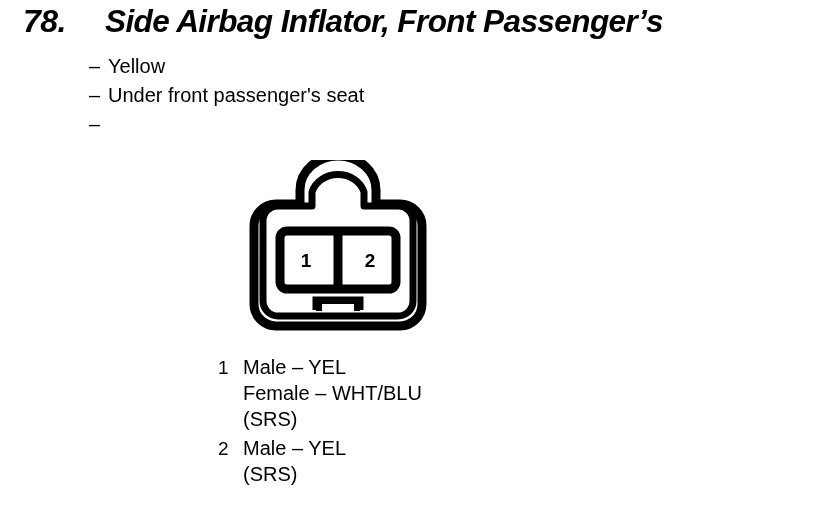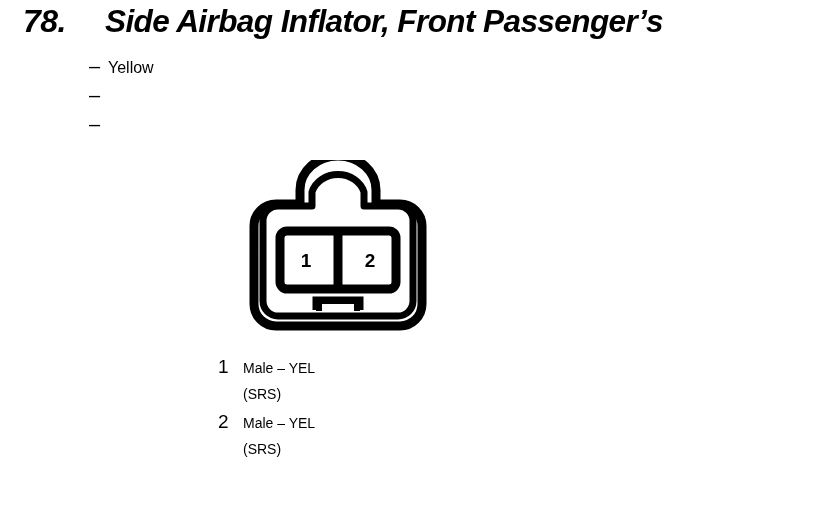--- a/index.html
+++ b/index.html
@@ -63,21 +63,21 @@
     font-size: 20px;
     line-height: 29px;
     white-space: nowrap;
   }
   .attr-dash {
     width: 19px;
     flex: 0 0 19px;
     font-size: 20px;
   }
   .attr-text {
-    font-size: 16px;
+    font-size: 20px;
   }
 
   
   .connector-figure {
     position: absolute;
     left: 240px;
     top: 160px;
     width: 196px;
     height: 178px;
   }
@@ -106,40 +106,41 @@
   .pin-num {
     width: 25px;
     flex: 0 0 25px;
     font-size: 19px;
     text-align: left;
   }
   .pin-num.blank {
     visibility: hidden;
   }
   .pin-text {
-    font-size: 14px;
+    font-size: 20px;
   }
 </style>
 </head>
 <body>
 
 <div class="header">
   <div class="entry-number">78.</div>
   <div class="entry-title">Side Airbag Inflator, Front Passenger’s</div>
 </div>
 
 <div class="attr-list">
 
   <div class="attr-row">
     <span class="attr-dash">–</span>
     <span class="attr-text">Yellow</span>
   </div>
 
   <div class="attr-row">
     <span class="attr-dash">–</span>
+    <span class="attr-text">Under front passenger's seat</span>
   </div>
 
   <div class="attr-row">
     <span class="attr-dash">–</span>
   </div>
 
 </div>
 
 <div class="connector-figure">
   <svg width="196" height="178" viewBox="0 0 196 178" xmlns="http://www.w3.org/2000/svg">
@@ -196,20 +197,24 @@
 
 <div class="pin-legend">
 
   <div class="pin-block">
     <div class="pin-line">
       <span class="pin-num">1</span>
       <span class="pin-text">Male – YEL</span>
     </div>
     <div class="pin-line">
       <span class="pin-num blank">&nbsp;</span>
+      <span class="pin-text">Female – WHT/BLU</span>
+    </div>
+    <div class="pin-line">
+      <span class="pin-num blank">&nbsp;</span>
       <span class="pin-text">(SRS)</span>
     </div>
   </div>
 
   <div class="pin-block">
     <div class="pin-line">
       <span class="pin-num">2</span>
       <span class="pin-text">Male – YEL</span>
     </div>
     <div class="pin-line">

